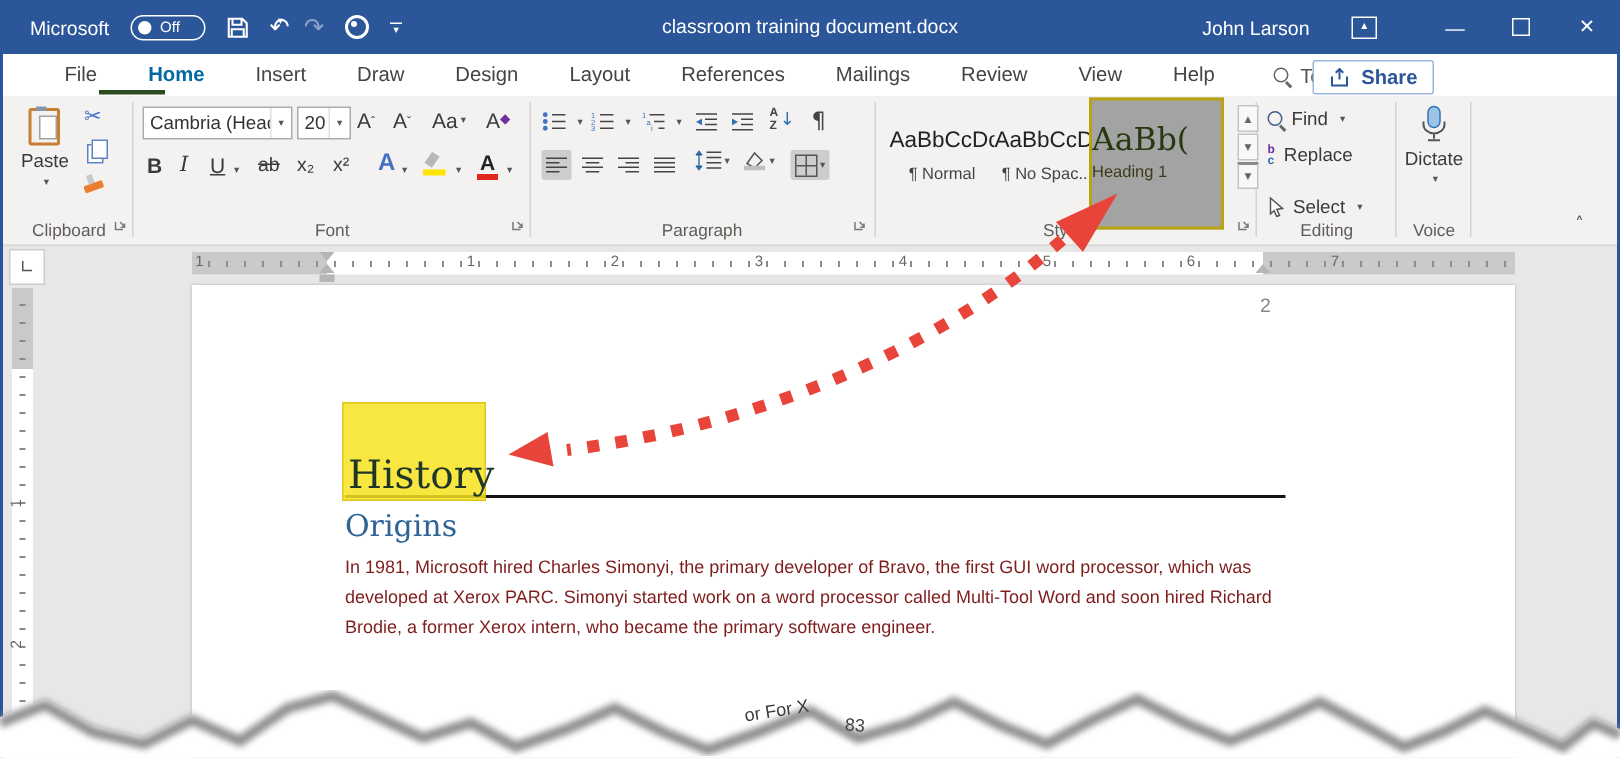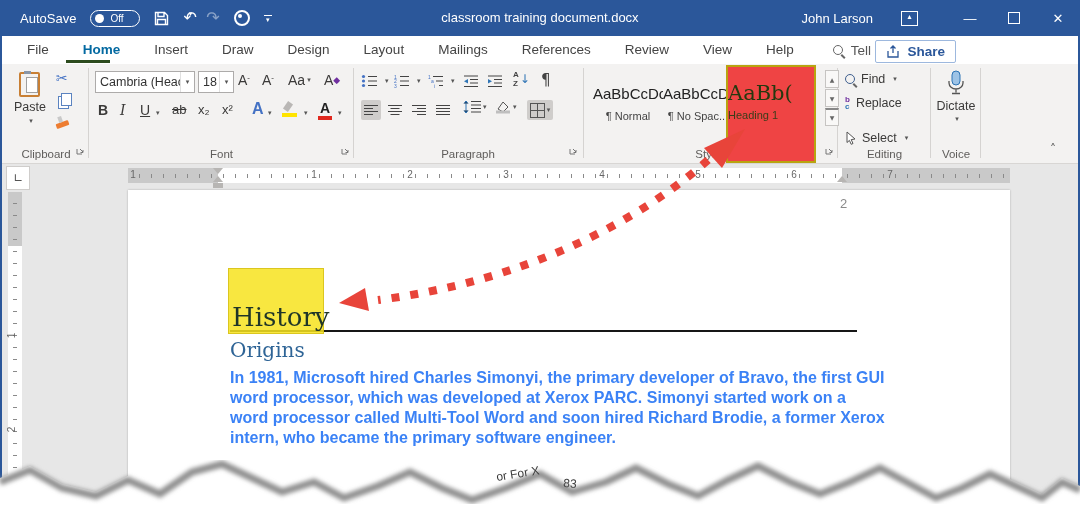--- a/index.html
+++ b/index.html
@@ -23,21 +23,21 @@
   .qat-more .car{font-size:7px;}
   #doc-title{position:absolute;left:0;top:10px;width:100%;text-align:center;font-size:13px;color:#fff;}
   #tb-right{position:absolute;right:0;top:0;height:36px;display:flex;align-items:center;}
   #user-name{font-size:13px;margin-right:28px;}
   .ribbon-display-icon{width:15px;height:13px;border:1.5px solid #fff;position:relative;margin-right:30px;text-align:center;font-size:8px;line-height:10px;}
   .winbtn{width:44px;height:36px;display:flex;align-items:center;justify-content:center;font-size:13px;}
   .maxbox{width:10px;height:10px;border:1.5px solid #fff;}
 
   
   #tabrow{position:absolute;left:0;top:36px;width:1080px;height:28px;background:#fff;}
-  #tabs{display:flex;align-items:center;height:28px;padding-left:10px;}
+  #tabs{display:flex;align-items:center;height:28px;padding-left:10px;margin-left:16px;}
   .tab{padding:0 17px;font-size:13.5px;color:#444;line-height:28px;position:relative;z-index:1;}
   #home-hl{position:absolute;left:56px;top:37px;width:77px;height:27px;background:#f6e402;z-index:0;}
   #home-underline{position:absolute;left:66px;top:60px;width:44px;height:3px;background:#2c4b1e;z-index:2;}
   .tab.active{color:#0369a1;font-weight:bold;}
   #tellme{display:flex;align-items:center;gap:8px;margin-left:22px;color:#555;font-size:13.5px;}
   .search-lens{width:8px;height:8px;border:1.5px solid #666;border-radius:50%;position:relative;}
   .search-lens::after{content:'';position:absolute;left:8px;top:8px;width:5px;height:1.5px;background:#666;transform:rotate(45deg);transform-origin:0 0;}
   .chrome-btn{position:absolute;top:40px;height:23px;background:#fff;border:1px solid #9db8de;border-radius:2px;display:flex;align-items:center;gap:7px;padding:0 10px;color:#2b579a;font-size:13.5px;font-weight:bold;box-sizing:border-box;}
   #share-btn{right:124px;}
   #comments-btn{right:12px;}
@@ -72,21 +72,21 @@
   .pen-yel::before{content:'';position:absolute;left:3px;top:0;width:6px;height:9px;background:#b9b7b5;transform:rotate(35deg);}
   .pen-yel::after{content:'';position:absolute;left:0;bottom:0;width:15px;height:4px;background:#ffe400;}
 
   
   .psvg{display:block;}
 
   
   .style-card{position:absolute;top:5px;width:70px;height:70px;text-align:center;cursor:default;}
   .sc-preview{font-size:15px;color:#222;margin-top:16px;white-space:nowrap;overflow:hidden;}
   .sc-name{font-size:11px;color:#444;margin-top:8px;white-space:nowrap;overflow:hidden;}
-  #heading1-wrap{position:absolute;left:141px;top:1px;width:90px;height:98px;background:#ef4444;border:2px solid #b9a410;box-sizing:border-box;z-index:3;}
+  #heading1-wrap{position:absolute;left:141px;top:1px;width:90px;height:88px;background:#a3a3a3;border:2px solid #b9a410;box-sizing:border-box;z-index:3;}
   #heading1-wrap .sc-preview{font-family:"DejaVu Serif",serif;font-size:21px;color:#24390f;margin-top:14px;}
   #heading1-wrap .sc-name{color:#3c3c1a;margin-top:4px;}
   .gal-btn{position:absolute;left:240px;width:14px;height:18px;border:1px solid #c6c4c2;background:#f9f8f7;font-size:6px;color:#666;display:flex;align-items:center;justify-content:center;box-sizing:border-box;}
 
   
   .ed-row{position:absolute;left:6px;display:flex;align-items:center;gap:6px;font-size:12.5px;color:#3b3a39;}
   .cursor-svg{display:block;}
 
   
   #dictate{position:absolute;left:0;top:6px;width:100%;text-align:center;font-size:12.5px;color:#3b3a39;}
@@ -114,38 +114,38 @@
   .vnum{position:absolute;left:1px;font-size:10px;color:#666;transform:rotate(-90deg);}
   .tri-down{width:0;height:0;border-left:5px solid transparent;border-right:5px solid transparent;border-top:6px solid #b7b5b3;}
   .tri-up{width:0;height:0;border-left:5px solid transparent;border-right:5px solid transparent;border-bottom:6px solid #b7b5b3;}
   .ind-box{width:10px;height:5px;background:#b7b5b3;}
 
   #page-number{position:absolute;left:712px;top:6px;font-size:13px;color:#8a8a8a;}
   #history-underline{position:absolute;left:102px;top:140px;width:627px;height:2px;background:#161616;}
   #history-hl{position:absolute;left:100px;top:78px;width:96px;height:66px;background:rgba(247,227,30,.85);border:1px solid rgba(200,176,10,.6);display:flex;align-items:flex-end;padding:0 2px 3px 3px;box-sizing:border-box;}
   #history-text{font-family:"DejaVu Serif",serif;font-size:26px;color:#1f3528;line-height:1;}
   #origins{position:absolute;left:102px;top:148px;font-family:"DejaVu Serif",serif;font-size:20px;color:#2e6496;}
-  #body-text{position:absolute;left:102px;top:178px;width:658px;font-size:16px;line-height:20px;color:#3b82f6;font-weight:bold;}
+  #body-text{position:absolute;left:102px;top:178px;width:658px;font-size:12px;line-height:20px;color:#7f1d1d;}
 
   
   .winborder{position:absolute;top:36px;width:2px;height:469px;background:#2b579a;}
 
   
   #arrow-svg,#torn-svg{position:absolute;left:0;pointer-events:none;}
   #arrow-svg{top:0;z-index:50;}
   #torn-svg{top:435px;z-index:60;}
 </style>
 </head>
 <body>
 
 <div id="app">
 
   <div id="titlebar">
     <div id="qat">
-      <span class="autosave-label">AutoSave</span>
+      <span class="autosave-label">Microsoft</span>
       <span class="toggle">
         <span class="toggle-dot"></span>
         <span class="toggle-text">Off</span>
       </span>
       <svg width="15" height="15" viewBox="0 0 15 15">
         <path d="M1.5 1.5 h9 l3 3 v9 h-12 z M4 1.5 v4 h6 v-4 M3.5 13.5 v-5 h8 v5" fill="none" stroke="#fff" stroke-width="1.4"></path>
       </svg>
       <span style="display:flex;align-items:center;">
         <span class="qat-glyph glyph">↶</span>
         <span class="mini-caret glyph">▾</span>
@@ -171,22 +171,22 @@
 
   <div id="home-hl"></div>
   <div id="tabrow">
     <div id="tabs">
       <span class="tab">File</span>
       <span class="tab active">Home</span>
       <span class="tab">Insert</span>
       <span class="tab">Draw</span>
       <span class="tab">Design</span>
       <span class="tab">Layout</span>
+      <span class="tab">References</span>
       <span class="tab">Mailings</span>
-      <span class="tab">References</span>
       <span class="tab">Review</span>
       <span class="tab">View</span>
       <span class="tab">Help</span>
       <span id="tellme">
         <span class="search-lens"></span>
         <span>Tell me</span>
       </span>
     </div>
   </div>
   <div id="home-underline"></div>
@@ -225,21 +225,21 @@
           </svg>
       </span>
     </div>
 
     <div class="rgroup" style="left:88px;width:263px;">
       <div class="combo" style="left:5px;top:7px;width:100px;">
         <span class="cval">Cambria (Heac</span>
         <span class="carr glyph">▾</span>
       </div>
       <div class="combo" style="left:108px;top:7px;width:36px;">
-        <span class="cval">18</span>
+        <span class="cval">20</span>
         <span class="carr glyph">▾</span>
       </div>
       <span class="rowbtn fmt" style="left:148px;top:8px;">A<sup style="font-size:8px;">ˆ</sup></span>
       <span class="rowbtn fmt" style="left:172px;top:8px;">A<sup style="font-size:8px;">ˇ</sup></span>
       <span class="rowbtn fmt" style="left:198px;top:8px;">
           <span>Aa</span>
           <span class="ddcaret glyph">▾</span>
         </span>
       <span class="rowbtn fmt" style="left:234px;top:8px;">
           <span>A</span>

